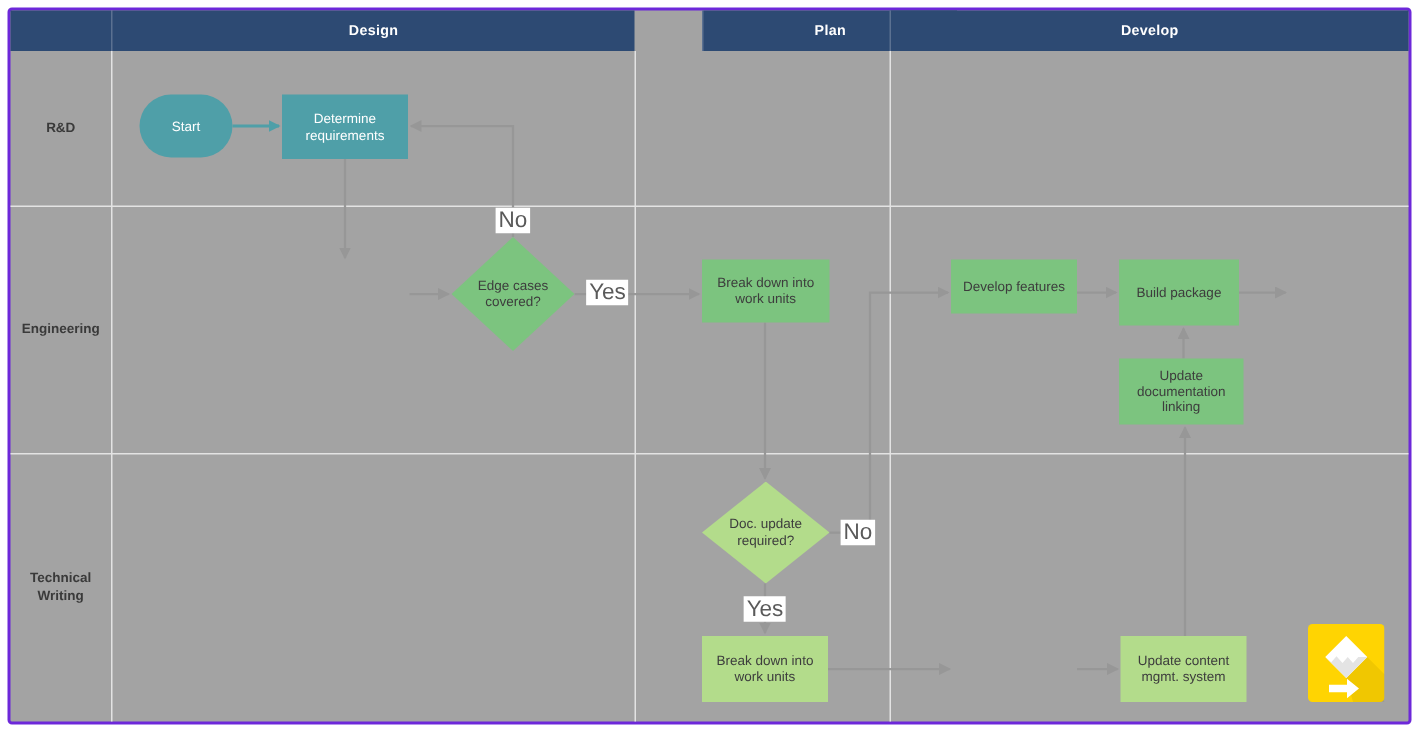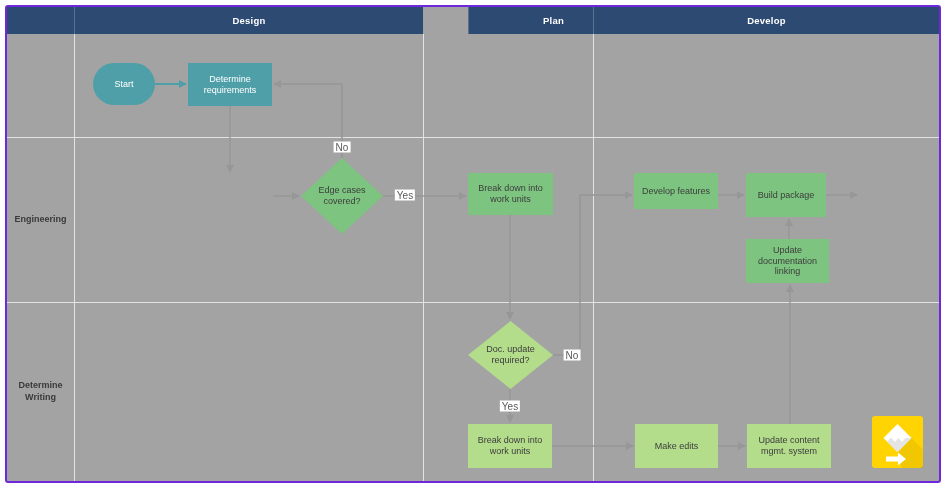--- a/index.html
+++ b/index.html
@@ -45,21 +45,21 @@
   .stadium { border-radius:21px; }
   .diamond { clip-path:polygon(50% 0,100% 50%,50% 100%,0 50%); padding:10px; }
   .hexagon { clip-path:polygon(23% 0,77% 0,100% 50%,77% 100%,23% 100%,0 50%); }
 
   svg.edges { position:absolute; left:0; top:0; pointer-events:none; }
   .edge { stroke:#979797; stroke-width:1.5; fill:none; }
   .edge-teal { stroke:#4f9fa8; stroke-width:2; fill:none; }
 
   .edge-label {
     position:absolute; transform:translate(-50%,-50%);
-    background:#ffffff; color:#5a5a5a; font-size:10px; padding:0 2px; z-index:4;
+    background:#ffffff; color:#5a5a5a; font-size:15px; padding:0 2px; z-index:4;
   }
 
   .logo { position:absolute; z-index:5; }
 </style>
 </head>
 <body>
 
 <div class="screen">
   <div class="canvas">
 
@@ -73,25 +73,28 @@
     <div class="hdr-cell" style="left:586px;width:346px;">
       <span>Develop</span>
     </div>
 
     <div class="vline" style="left:67px;"></div>
     <div class="vline" style="left:416px;"></div>
     <div class="vline" style="left:586px;"></div>
     <div class="hline" style="top:130px;"></div>
     <div class="hline" style="top:295px;"></div>
 
+    <div class="lane-label" style="top:27px;height:103px;">
+      <span>R&amp;D</span>
+    </div>
     <div class="lane-label" style="top:130px;height:165px;">
       <span>Engineering</span>
     </div>
     <div class="lane-label" style="top:295px;height:179px;">
-      <span>Determine Writing</span>
+      <span>Technical Writing</span>
     </div>
 
     <svg class="edges" width="932" height="474" viewBox="0 0 932 474">
       <defs>
         <marker id="ag" viewBox="0 0 8 8" refX="7" refY="4" markerWidth="8" markerHeight="8" markerUnits="userSpaceOnUse" orient="auto">
           <path d="M0 0 L8 4 L0 8 Z" fill="#979797"></path>
         </marker>
         <marker id="at" viewBox="0 0 8 8" refX="7" refY="4" markerWidth="8" markerHeight="8" markerUnits="userSpaceOnUse" orient="auto">
           <path d="M0 0 L8 4 L0 8 Z" fill="#4f9fa8"></path>
         </marker>
@@ -137,23 +140,20 @@
     </div>
     <div class="node green" style="left:739px;top:232px;width:83px;height:44px;">
       <span>Update documentation linking</span>
     </div>
     <div class="node lgreen diamond" style="left:461px;top:314px;width:85px;height:68px;">
       <span>Doc. update required?</span>
     </div>
     <div class="node lgreen" style="left:461px;top:417px;width:84px;height:44px;">
       <span>Break down into work units</span>
     </div>
-    <div class="node lgreen" style="left:628px;top:417px;width:83px;height:44px;">
-      <span>Make edits</span>
-    </div>
     <div class="node lgreen" style="left:740px;top:417px;width:84px;height:44px;">
       <span>Update content mgmt. system</span>
     </div>
 
     <div class="logo" style="left:865px;top:409px;width:51px;height:52px;">
       <svg width="51" height="52" viewBox="0 0 51 52">
         <rect x="0" y="0" width="51" height="52" rx="3" fill="#ffd402"></rect>
         <polygon points="39.5,22 51,33.5 51,52 30,52 25.5,36" fill="#000000" opacity="0.06"></polygon>
         <polygon points="25.5,8 39.5,22 25.5,36 11.5,22" fill="#ffffff"></polygon>
         <polygon points="11.5,22 15.5,25.5 19,21.5 23,26 26.5,22 30,26 33.5,22 39.5,22 25.5,36" fill="#e4e4e4"></polygon>

